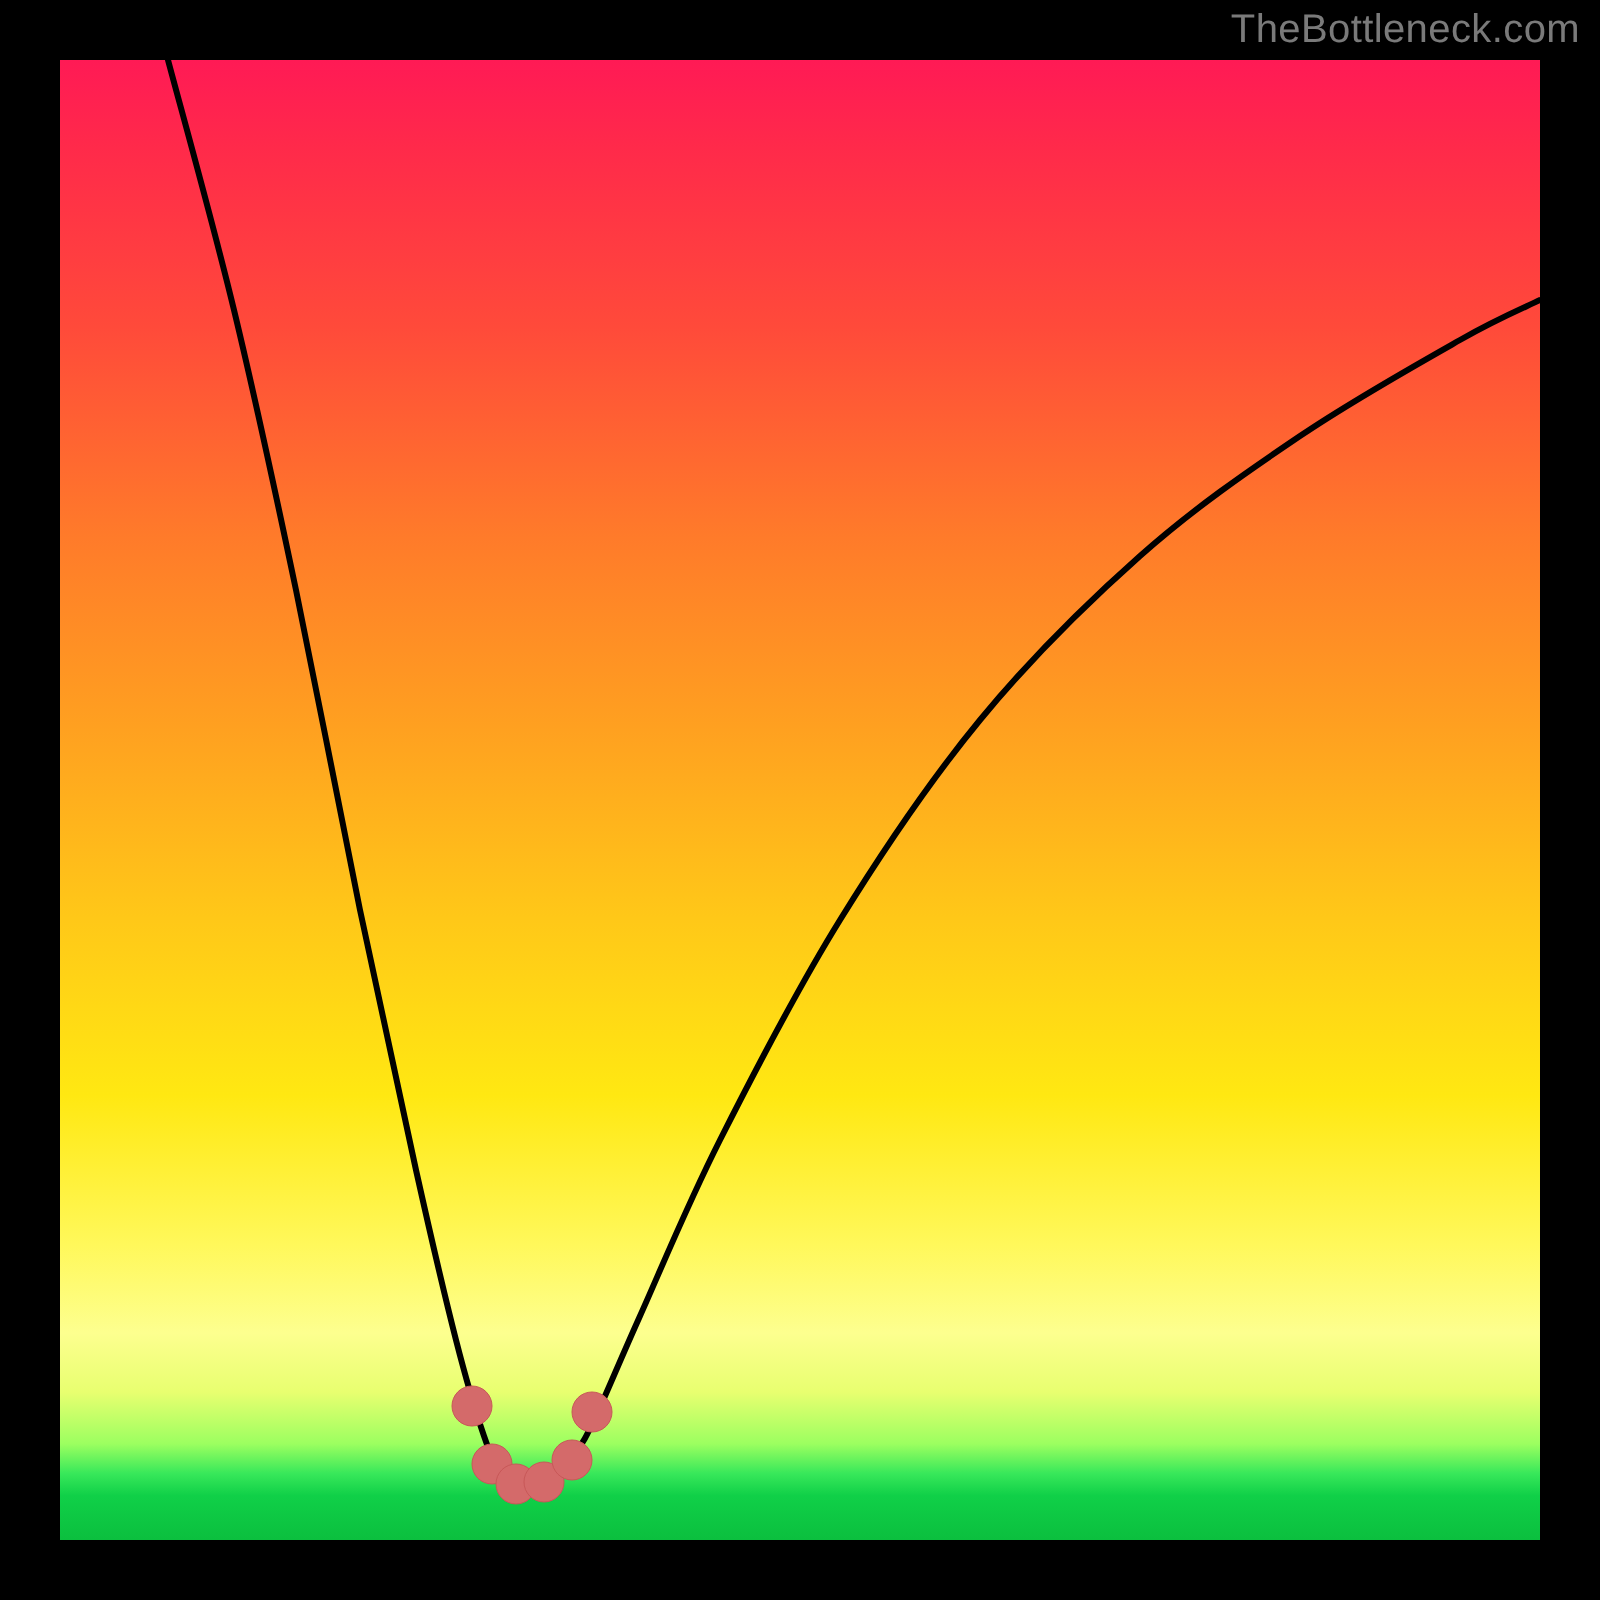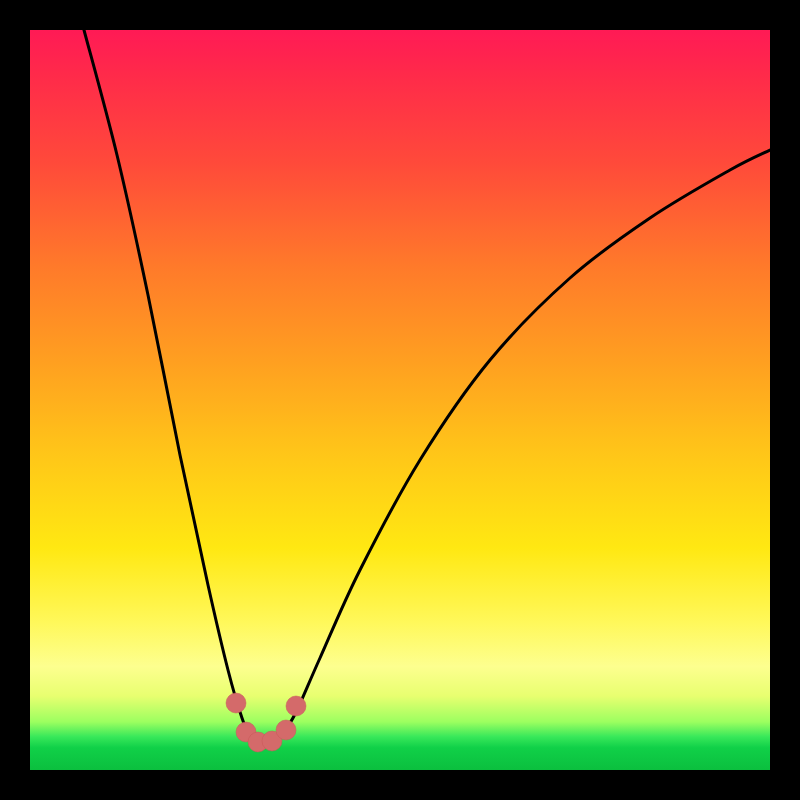--- a/index.html
+++ b/index.html
@@ -71,20 +71,21 @@
     font-size: 20px;
     letter-spacing: 0.2px;
     user-select: none;
   }
 </style>
 </head>
 <body>
 
 <div class="frame">
 
+  <div class="watermark">TheBottleneck.com</div>
 
   <div class="plot-area">
     <div class="gradient"></div>
 
     <svg class="curves" viewBox="0 0 740 740" preserveAspectRatio="none">
       <path id="curve-path" class="curve" d="M 54 0 C 59.5 20.833333333333332, 76.33333333333333 80.83333333333334, 87 125 C 97.66666666666667 169.16666666666666, 107.5 215, 118 265 C 128.5 315, 140 376.6666666666667, 150 425 C 160 473.3333333333333, 170 519.1666666666666, 178 555 C 186 590.8333333333334, 192.33333333333334 617.8333333333334, 198 640 C 203.66666666666666 662.1666666666666, 208.33333333333334 677.3333333333334, 212 688 C 215.66666666666666 698.6666666666666, 216.66666666666666 700, 220 704 C 223.33333333333334 708, 227.66666666666666 711.3333333333334, 232 712 C 236.33333333333334 712.6666666666666, 241.66666666666666 710.6666666666666, 246 708 C 250.33333333333334 705.3333333333334, 254.33333333333334 701, 258 696 C 261.6666666666667 691, 262.6666666666667 689.3333333333334, 268 678 C 273.3333333333333 666.6666666666666, 279.6666666666667 651, 290 628 C 300.3333333333333 605, 313.3333333333333 573, 330 540 C 346.6666666666667 507, 368.3333333333333 465, 390 430 C 411.6666666666667 395, 435 360.3333333333333, 460 330 C 485 299.6666666666667, 513.3333333333334 271.6666666666667, 540 248 C 566.6666666666666 224.33333333333334, 593.3333333333334 206, 620 188 C 646.6666666666666 170, 680 151.33333333333334, 700 140 C 720 128.66666666666666, 733.3333333333334 123.33333333333333, 740 120"></path>
       <g id="beads">
           <circle cx="206" cy="673" r="10" class="bead"></circle>
           <circle cx="216" cy="702" r="10" class="bead"></circle>
           <circle cx="228" cy="712" r="10" class="bead"></circle>

